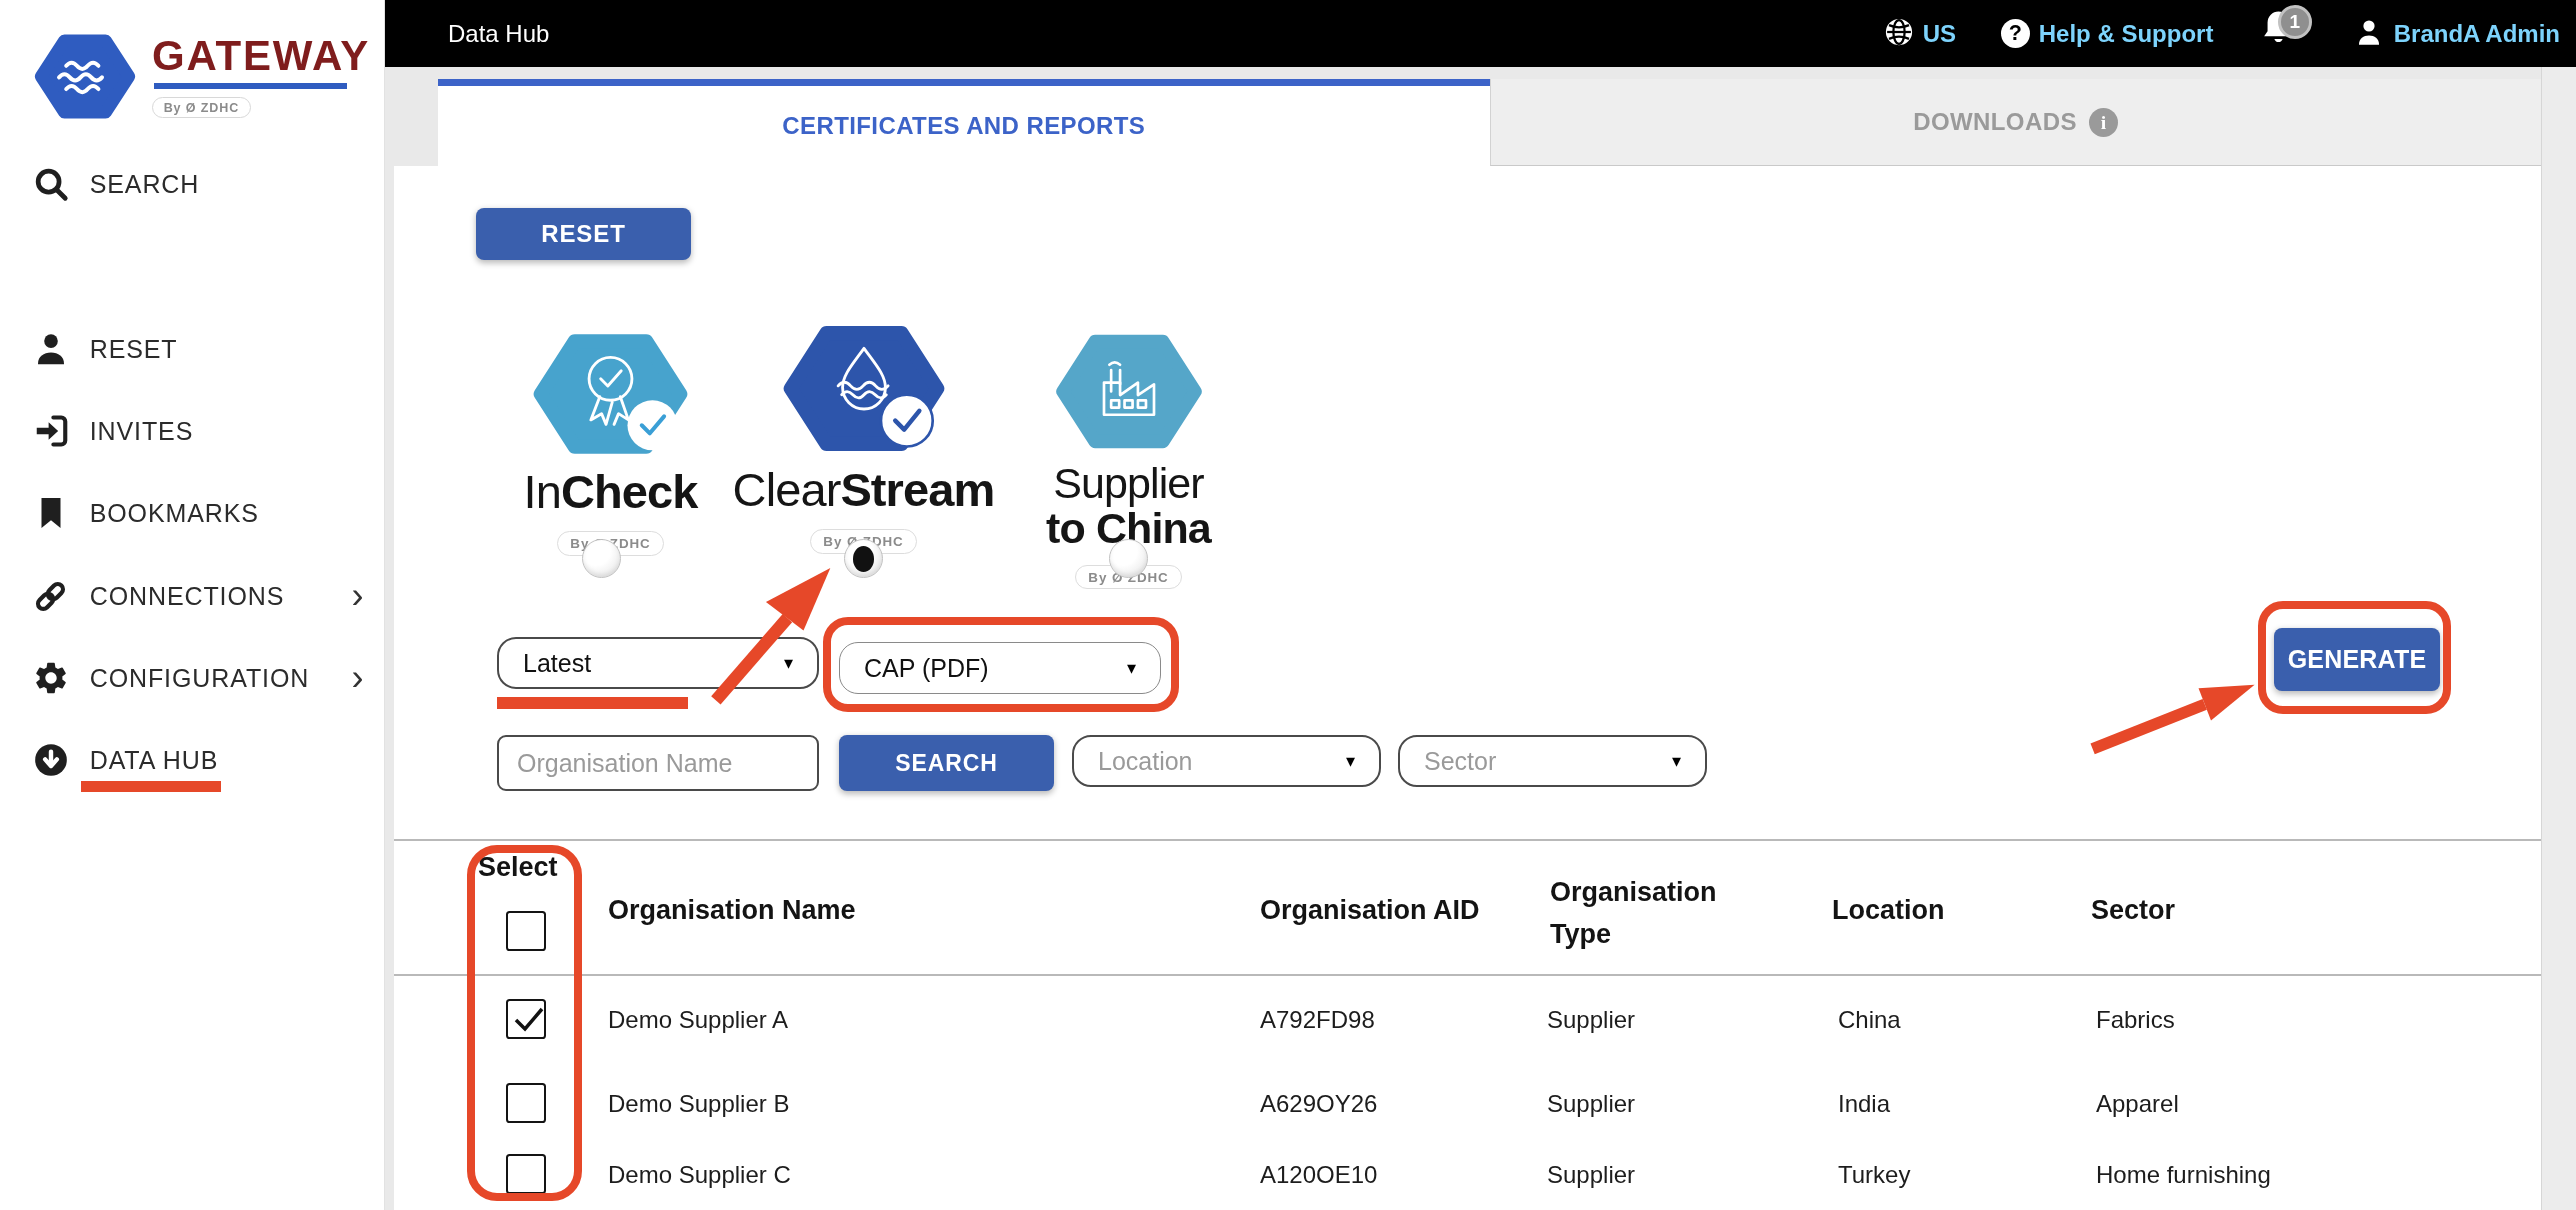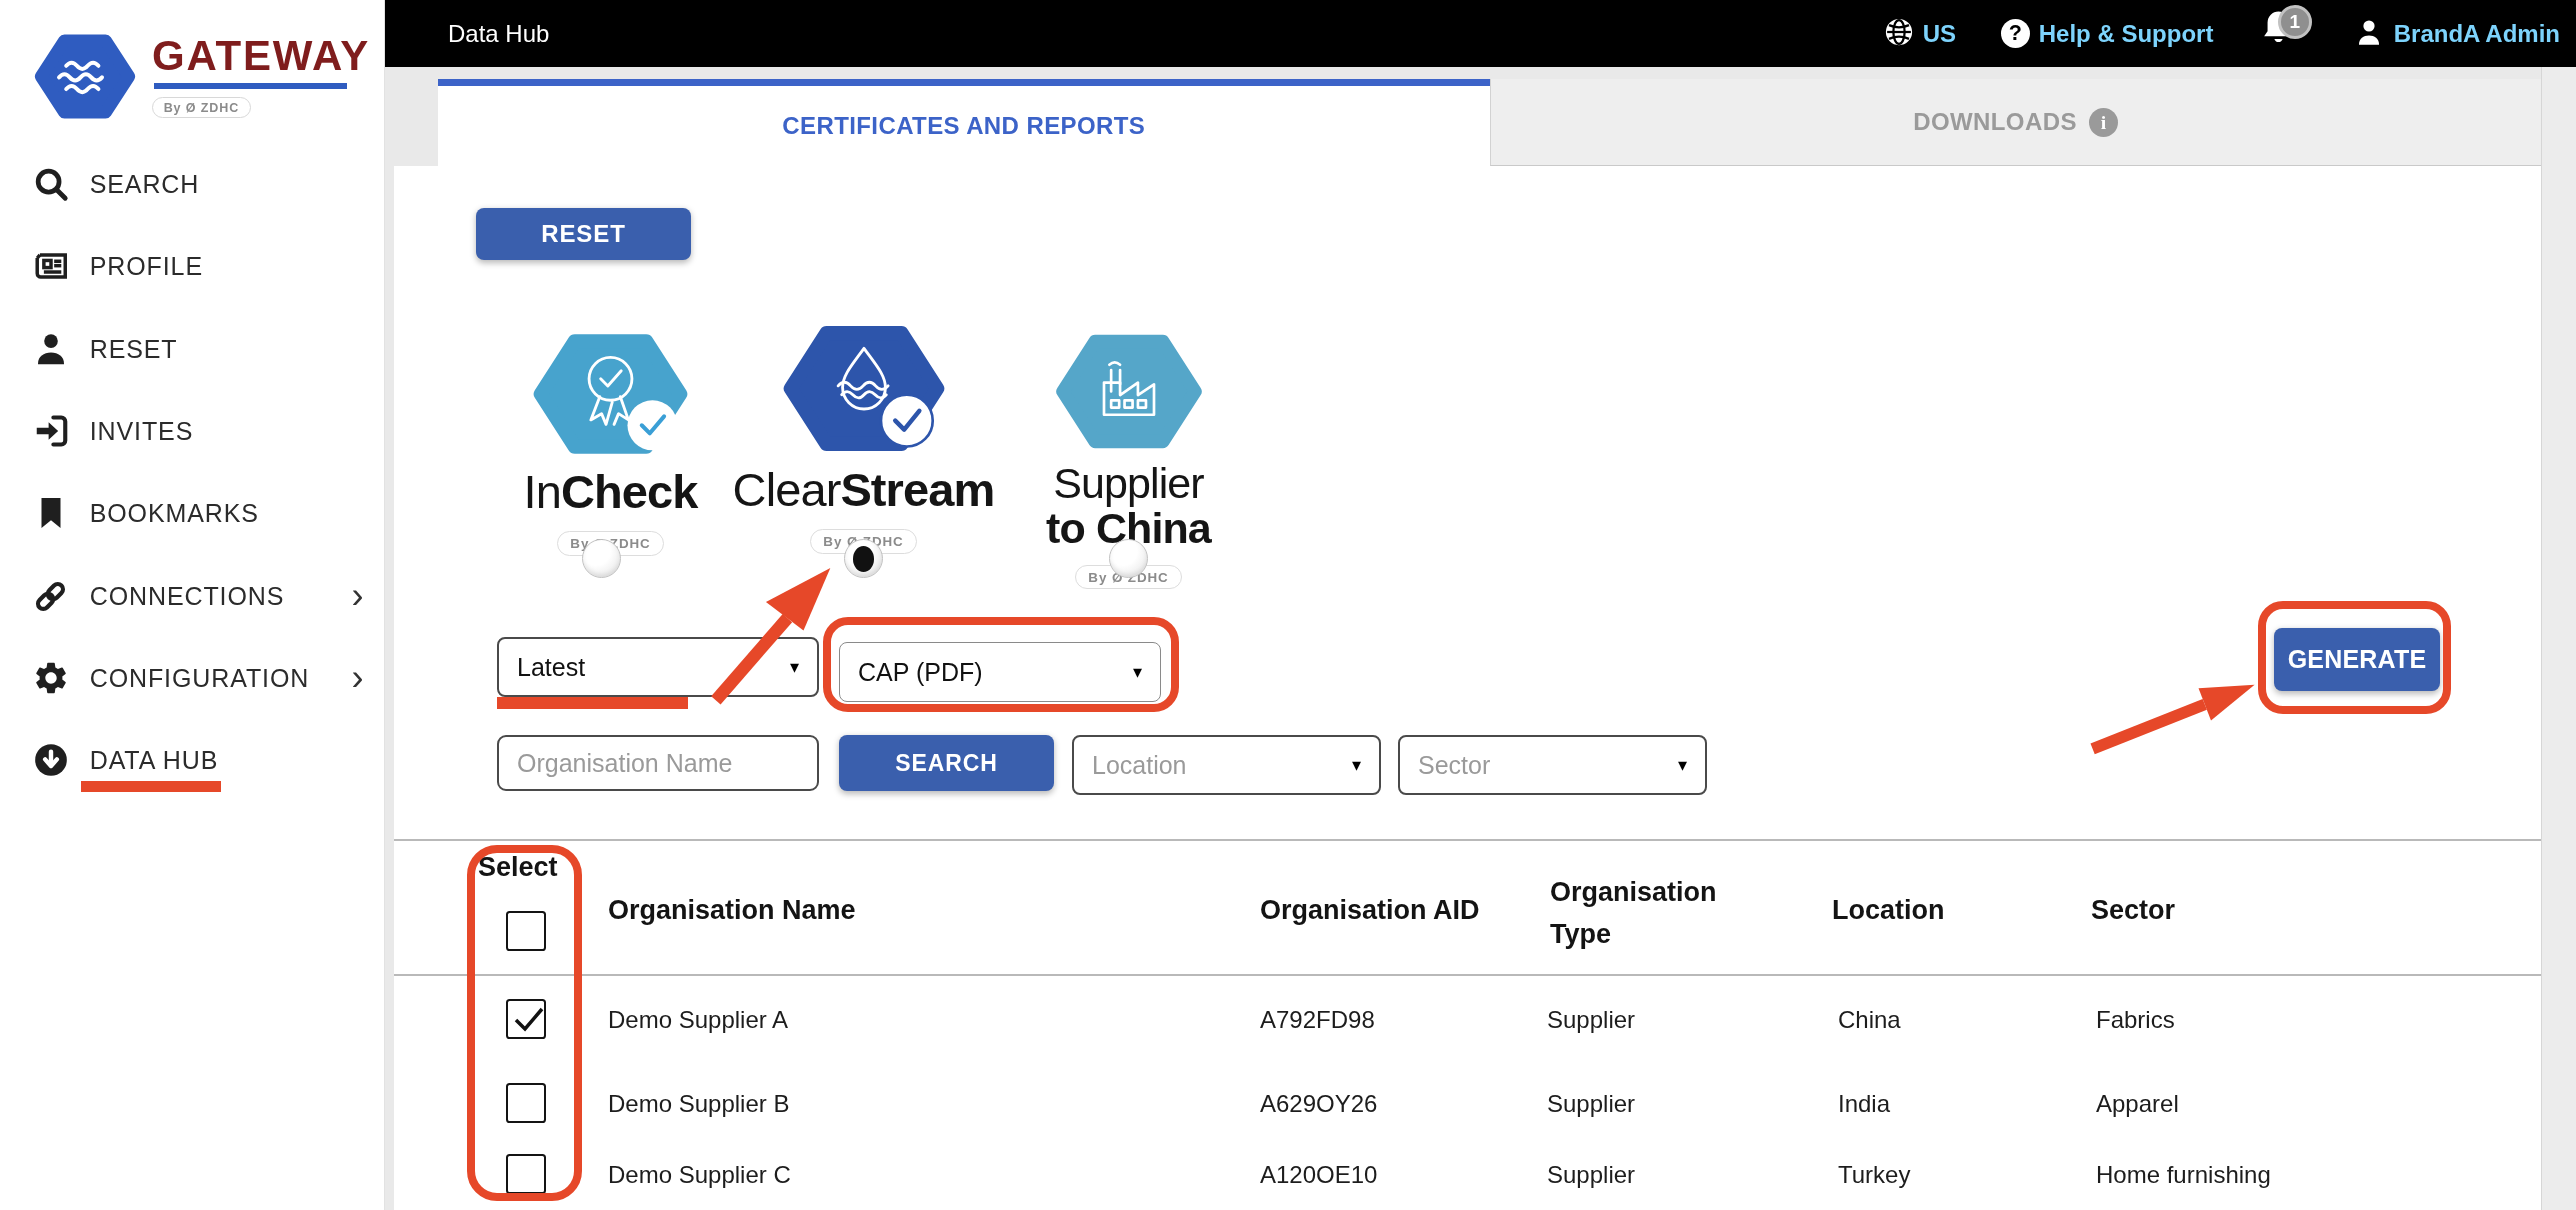--- a/index.html
+++ b/index.html
@@ -48,21 +48,21 @@
   
   .pcard { position:absolute; width:277px; display:flex; flex-direction:column; align-items:center; z-index:3;}
   .pname { margin-top:7.2px; font-size:47px; color:#151515; letter-spacing:-0.9px; line-height:1.04; text-align:center; }
   .pname .lt { font-weight:300; }
   .pname .bd { font-weight:800; }
   .ppill { margin-top:14.3px; font-size:13.4px; color:#8b8b8b; border:1.8px solid #ddd; border-radius:14.3px; padding:3.6px 12.5px; font-weight:700; letter-spacing:0.9px; }
   .radio { position:absolute; top:539px; width:39px; height:39px; border-radius:50%; border:0.9px solid #c2c2c2; background:radial-gradient(circle at 35% 30%, #ffffff 40%, #e0e0e0); box-shadow:inset 0 -2.7px 4.5px rgba(0,0,0,0.08); cursor:pointer; display:flex; align-items:center; justify-content:center; z-index:3;}
   .radio .dot { width:21.5px; height:26px; border-radius:50%; background:#111; }
 
   
-  .dd { position:absolute; height:60px; border:2.2px solid #4a4a4a; border-radius:8px; background:#fff; display:flex; align-items:center; font-size:25px; color:#111; padding:0 18px; cursor:pointer; z-index:3;}
+  .dd { position:absolute; height:52px; border:2.2px solid #4a4a4a; border-radius:19px; background:#fff; display:flex; align-items:center; font-size:25px; color:#111; padding:0 24px; cursor:pointer; z-index:3;}
   .dd .caret { margin-left:auto; font-size:18px; color:#000; }
   .dd.lightborder { border:1.8px solid #8a8a8a; }
   .dd.placeholder { color:#9a9a9a; }
   .txt-input { position:absolute; height:56px; border:2.2px solid #4a4a4a; border-radius:9px; background:#fff; font-size:25px; color:#111; padding:0 18px; font-family:inherit; z-index:3;}
   .txt-input::placeholder { color:#9a9a9a; }
 
   
   .hr { position:absolute; left:394px; width:2147px; background:#b9b9b9; z-index:3;}
   .th { position:absolute; font-size:27px; font-weight:700; color:#141414; z-index:3;}
   .cell { position:absolute; font-size:24px; color:#1d1d1d; z-index:3;}
@@ -95,33 +95,20 @@
     <div class="brand-pill">By Ø ZDHC</div>
 
     <div class="side-item" style="top:143px">
       <span class="ic">
         <svg width="38" height="38" viewBox="0 0 24 24" fill="none" stroke="currentColor" stroke-width="3" stroke-linecap="round">
             <circle cx="10.5" cy="10.5" r="6.6"></circle>
             <line x1="15.6" y1="15.6" x2="21" y2="21"></line>
           </svg>
       </span>
       <span class="lbl">SEARCH</span>
-    </div>
-    <div class="side-item" style="top:225px">
-      <span class="ic">
-        <svg width="38" height="38" viewBox="0 0 24 24" fill="none" stroke="currentColor" stroke-width="2.2">
-            <path d="M5 5 H21 V19 H5.5 A2.2 2.2 0 0 1 3.3 16.8 V7"></path>
-            <path d="M5 5 L3.3 7"></path>
-            <rect x="7.5" y="8.5" width="4.5" height="4.5"></rect>
-            <line x1="14" y1="9" x2="18.5" y2="9"></line>
-            <line x1="14" y1="11.8" x2="18.5" y2="11.8"></line>
-            <line x1="7.5" y1="15.8" x2="18.5" y2="15.8"></line>
-          </svg>
-      </span>
-      <span class="lbl">PROFILE</span>
     </div>
     <div class="side-item" style="top:308px">
       <span class="ic">
         <svg width="38" height="38" viewBox="0 0 24 24" fill="currentColor">
             <circle cx="12" cy="7" r="4.3"></circle>
             <path d="M3.8 21c0-4.2 3.6-6.8 8.2-6.8s8.2 2.6 8.2 6.8v.6H3.8z"></path>
           </svg>
       </span>
       <span class="lbl">RESET</span>
     </div>

